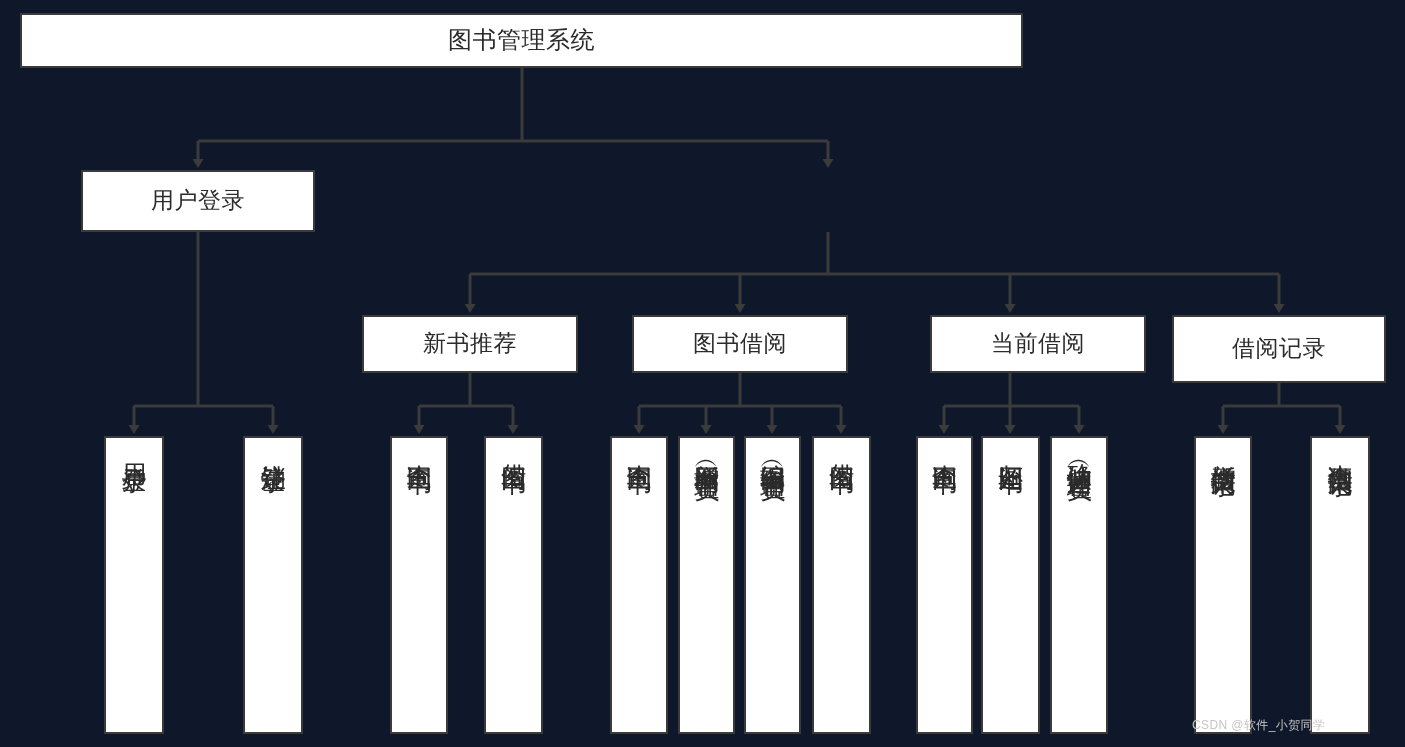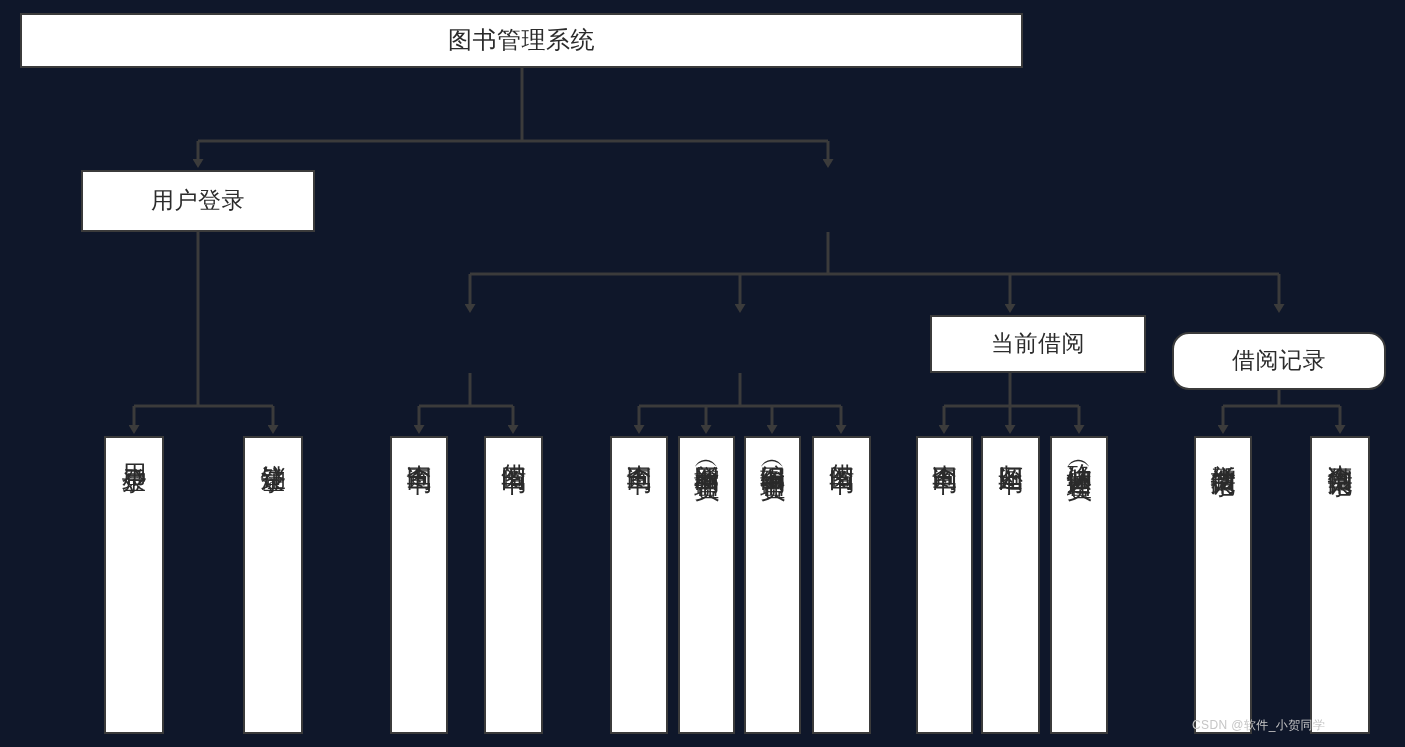--- a/index.html
+++ b/index.html
@@ -116,24 +116,30 @@
   </svg>
 
   <div class="node root horiz" style="left: 20px; top: 13px; width: 1003px; height: 55px;">
     <span class="label">图书管理系统</span>
   </div>
 
   <div class="watermark" style="left: 1192px; top: 717px;">CSDN @软件_小贺同学</div>
 <div class="node horiz" style="left: 81px; top: 170px; width: 234px; height: 62px;">
       <span class="label">用户登录</span>
     </div>
+    <div class="node horiz" style="left: 362px; top: 315px; width: 216px; height: 58px;">
+      <span class="label">新书推荐</span>
+    </div>
+    <div class="node horiz" style="left: 632px; top: 315px; width: 216px; height: 58px;">
+      <span class="label">图书借阅</span>
+    </div>
     <div class="node horiz" style="left: 902px; top: 315px; width: 216px; height: 58px; margin-left: 28px;">
       <span class="label">当前借阅</span>
     </div>
-    <div class="node horiz" style="left: 1172px; top: 332px; width: 214px; height: 58px; border-radius: 17px;">
+    <div class="node horiz" style="left: 1172px; top: 315px; width: 214px; height: 68px;">
       <span class="label">借阅记录</span>
     </div>
     <div class="node vert" style="left: 104px; top: 436px; width: 60px; height: 298px;">
       <span class="label">用户登录</span>
     </div>
     <div class="node vert" style="left: 243px; top: 436px; width: 60px; height: 298px;">
       <span class="label">注销登录</span>
     </div>
     <div class="node vert" style="left: 390px; top: 436px; width: 58px; height: 298px;">
       <span class="label">查询图书</span>

